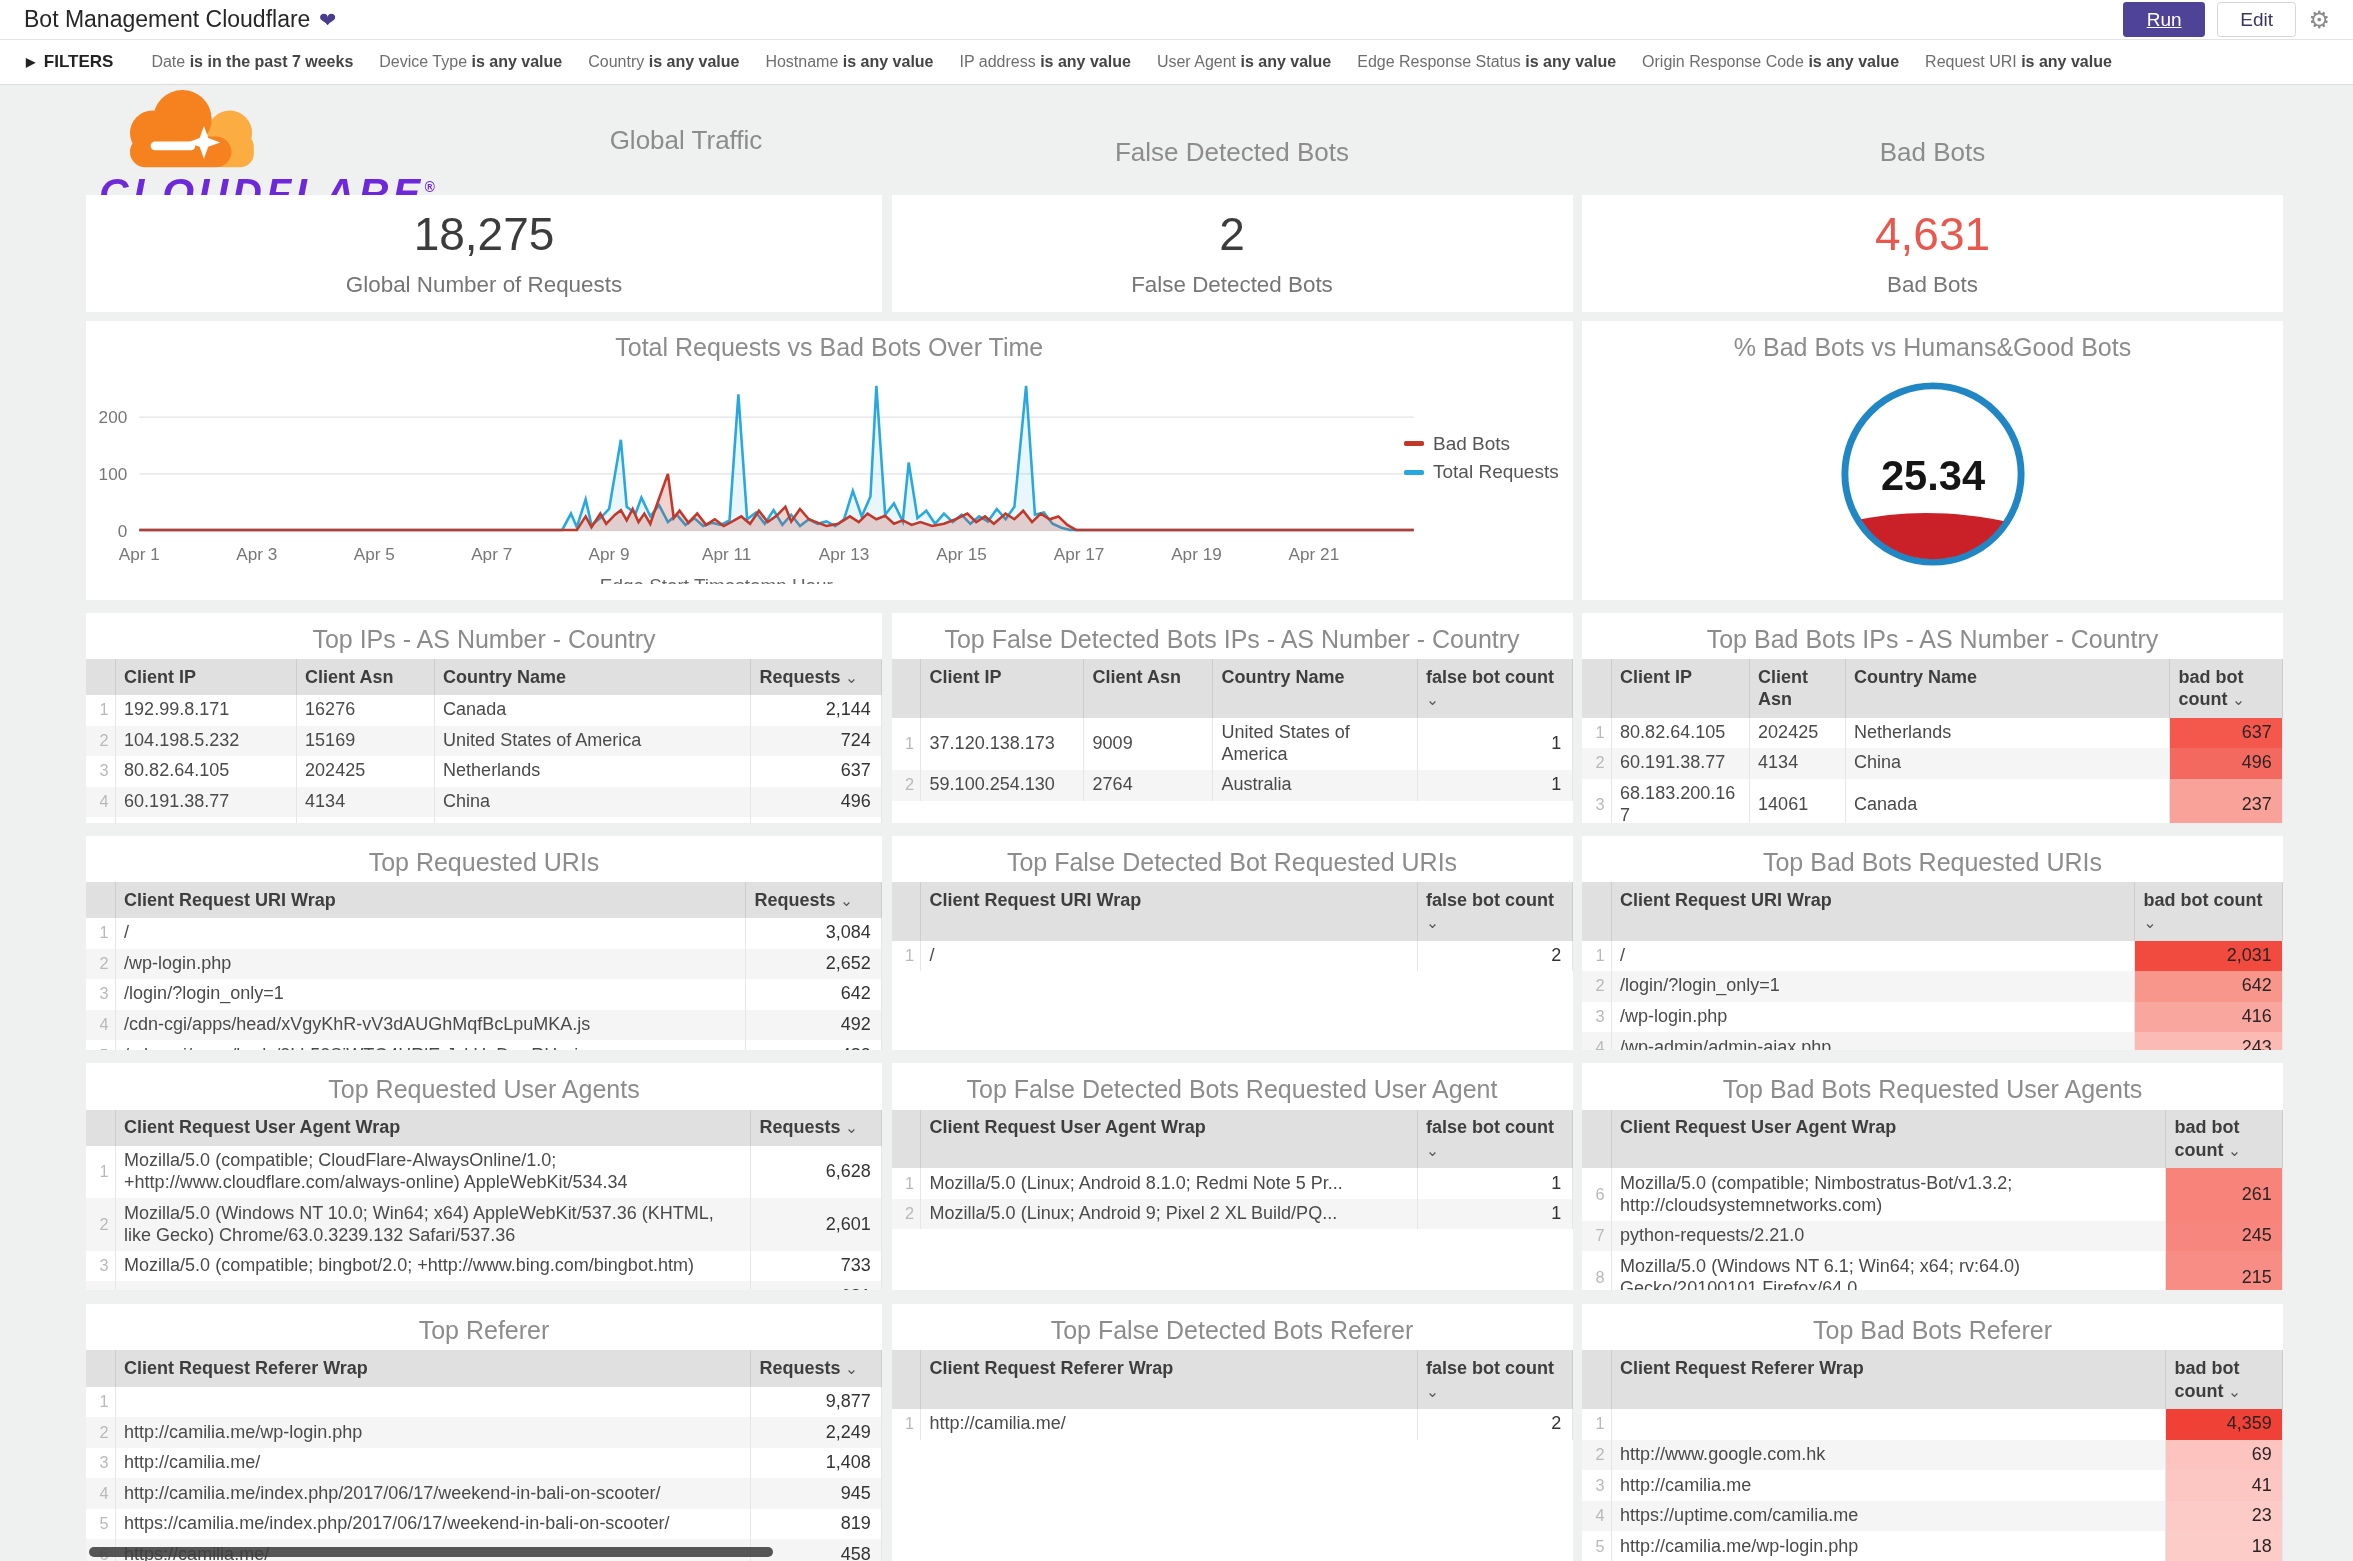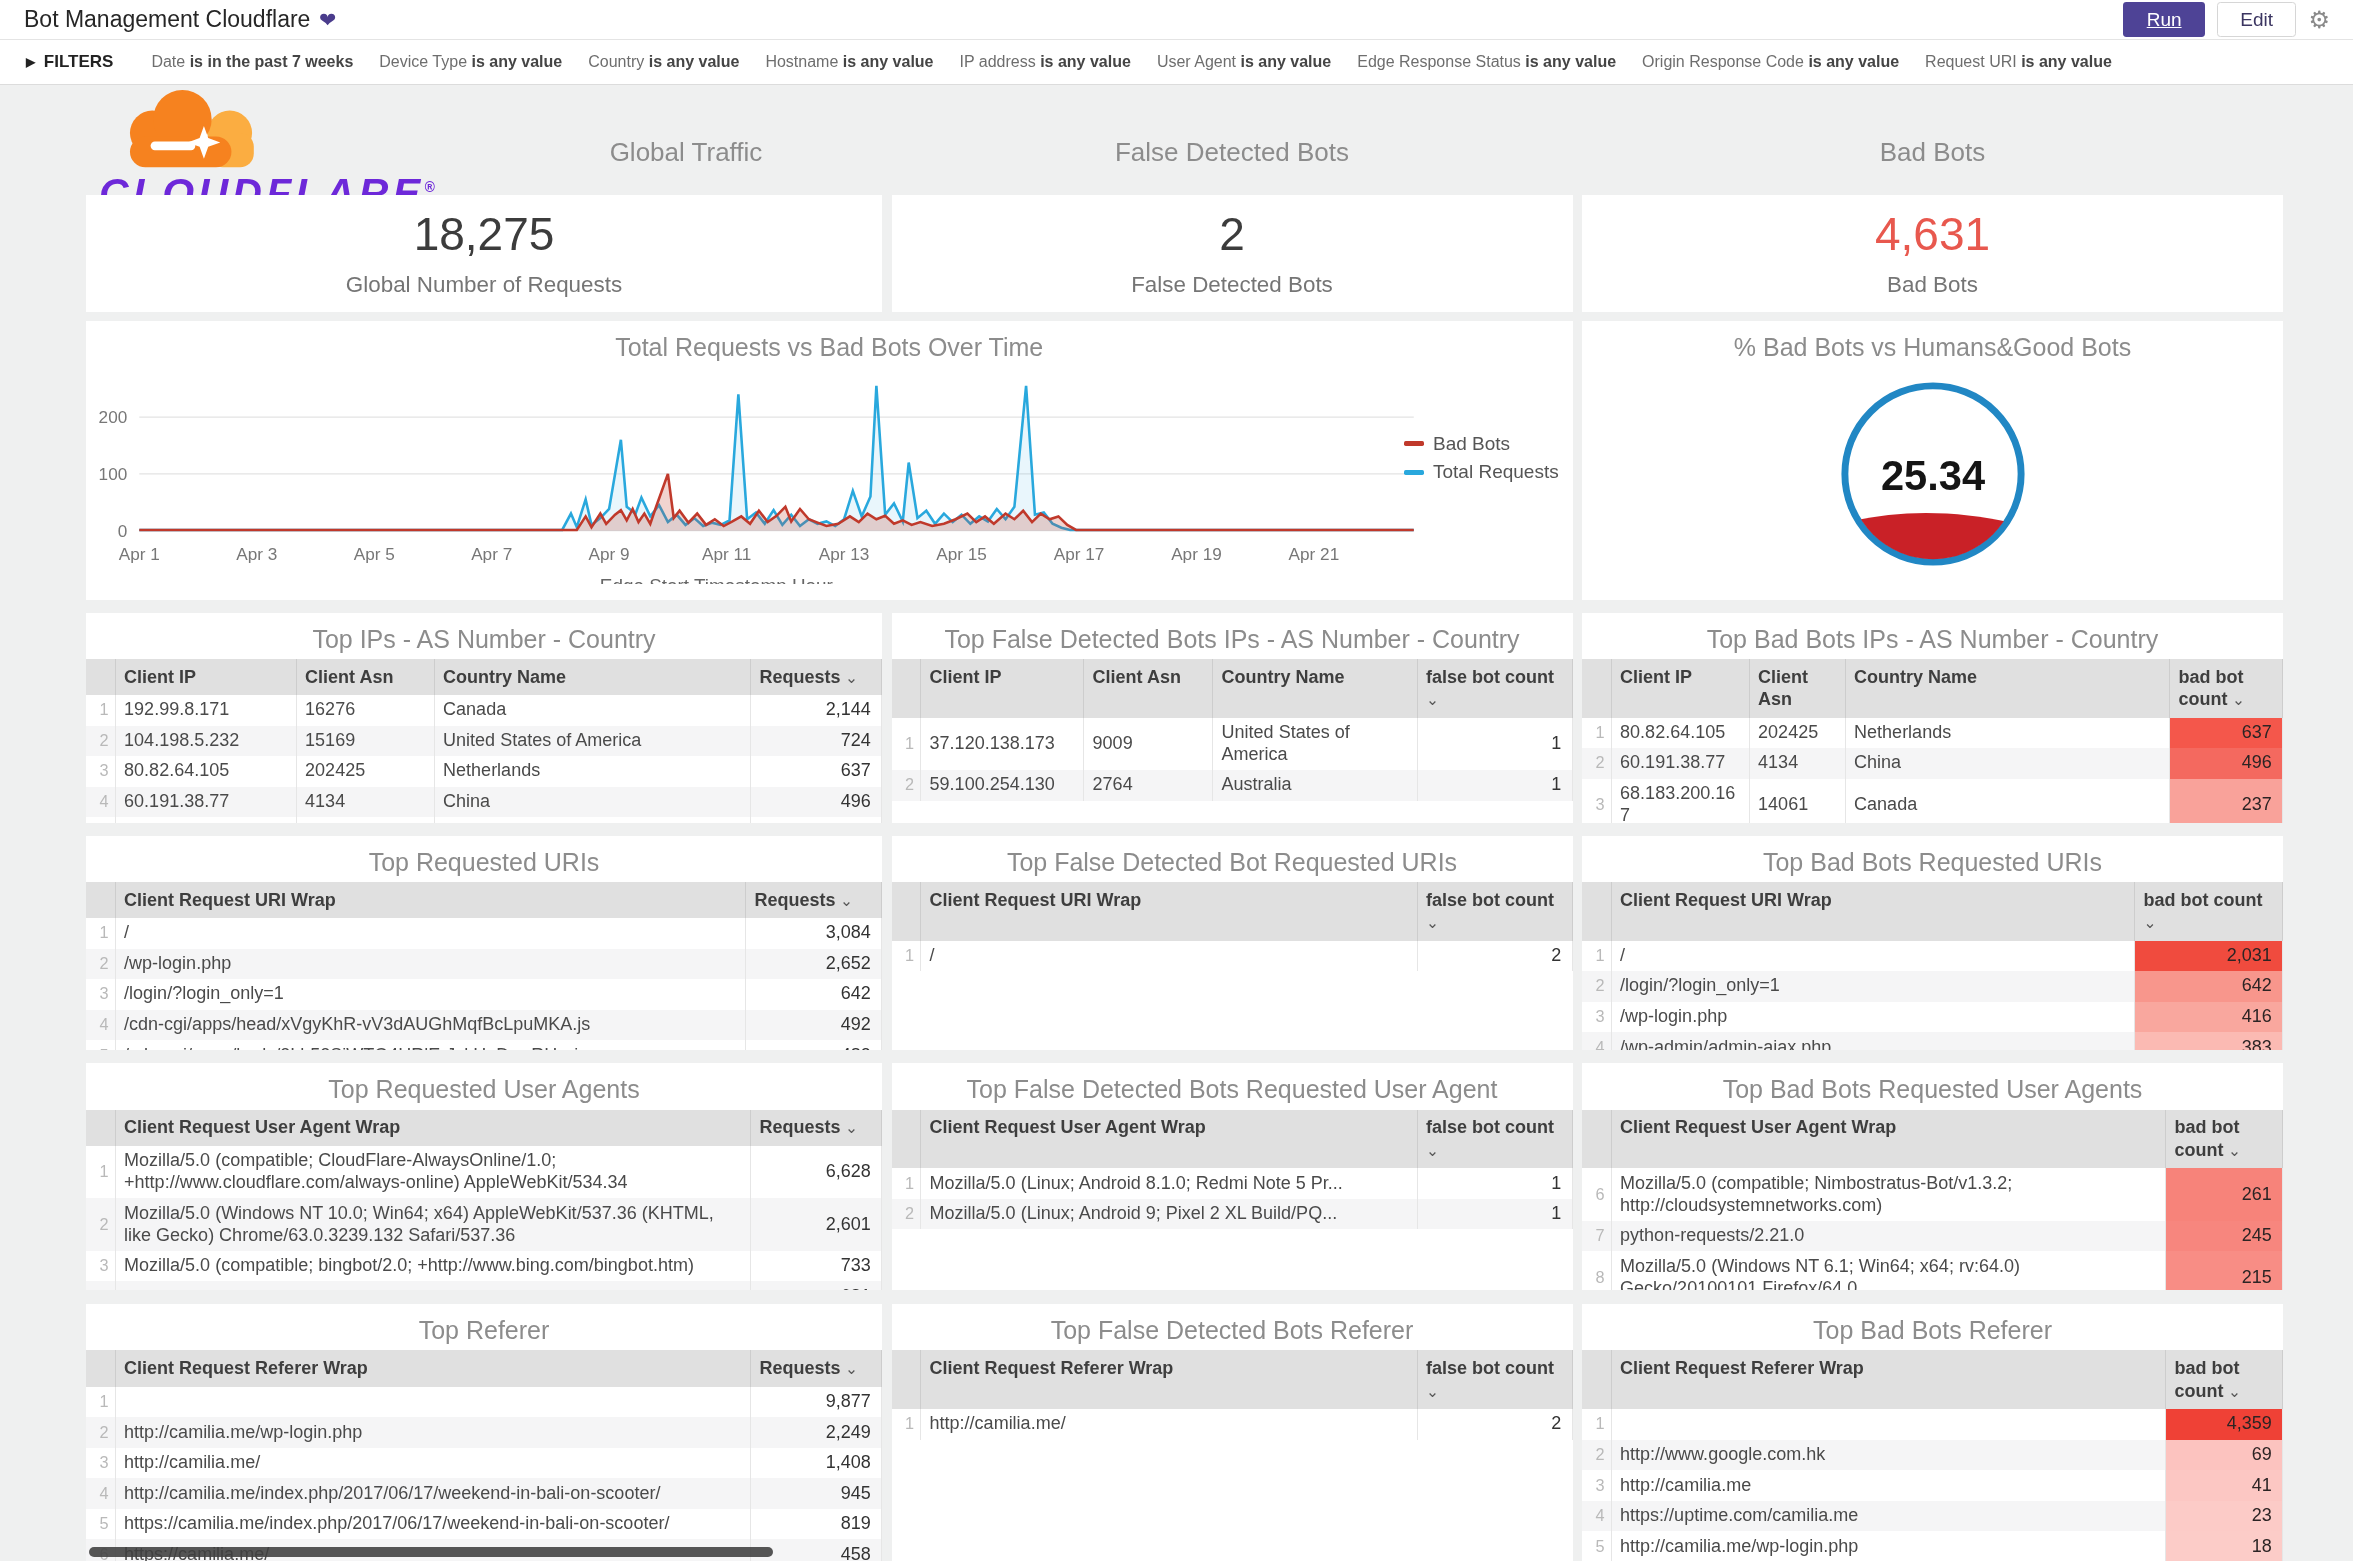--- a/index.html
+++ b/index.html
@@ -25,21 +25,21 @@
   
   .band { display:grid; grid-template-columns:796px 681px 701px; column-gap:9.5px; margin-left:86px; width:2197px; }
   .panel { background:#fff; overflow:hidden; position:relative;gap:8px; }
 
   
   .head-strip { height:110px; position:relative; }
   .head-cell { position:relative; }
   .col-title { font-size:26px; color:#8c8c8c; text-align:center; padding-top:52px; }
   .head-cell-1 { display:flex; }
   .logo-block { width:378px; padding-left:13px; padding-top:3.4px; flex:none; }
-  .head-cell-1 .col-title { flex:1; padding-top:52px; padding-left:26px; }
+  .head-cell-1 .col-title { flex:1; padding-top:40px; padding-left:26px; }
   .wordmark { font-size:41px; font-weight:bold; letter-spacing:4.3px; color:#6d28d9; line-height:1; margin-top:-1.7px;font-style:italic; }
   .wordmark sup { font-size:13.8px; letter-spacing:0; }
 
   
   .kpi-band { height:117px; }
   .kpi { display:flex; flex-direction:column; align-items:center; justify-content:center; }
   .kpi-value { font-size:46px; color:#3c3c3c; line-height:1.1; }
   .kpi-label { font-size:22.4px; color:#757575; margin-top:5.2px; }
   .kpi-red .kpi-value { color:#e8584e; }
 
@@ -444,21 +444,21 @@
               <td class="val heat" style="background: rgb(248, 150, 140);">642</td>
             </tr>
             <tr class="odd">
               <td class="num">3</td>
               <td>/wp-login.php</td>
               <td class="val heat" style="background: rgb(249, 167, 158);">416</td>
             </tr>
             <tr class="even">
               <td class="num">4</td>
               <td>/wp-admin/admin-ajax.php</td>
-              <td class="val heat" style="background: rgb(251, 186, 179);">383</td>
+              <td class="val heat" style="background: rgb(251, 186, 179);">243</td>
             </tr>
           </tbody>
         </table>
       </div>
   </div>
 </div>
 
 <div class="band tband-3">
   <div class="panel">
     <div class="panel-title">Top Requested User Agents</div>

